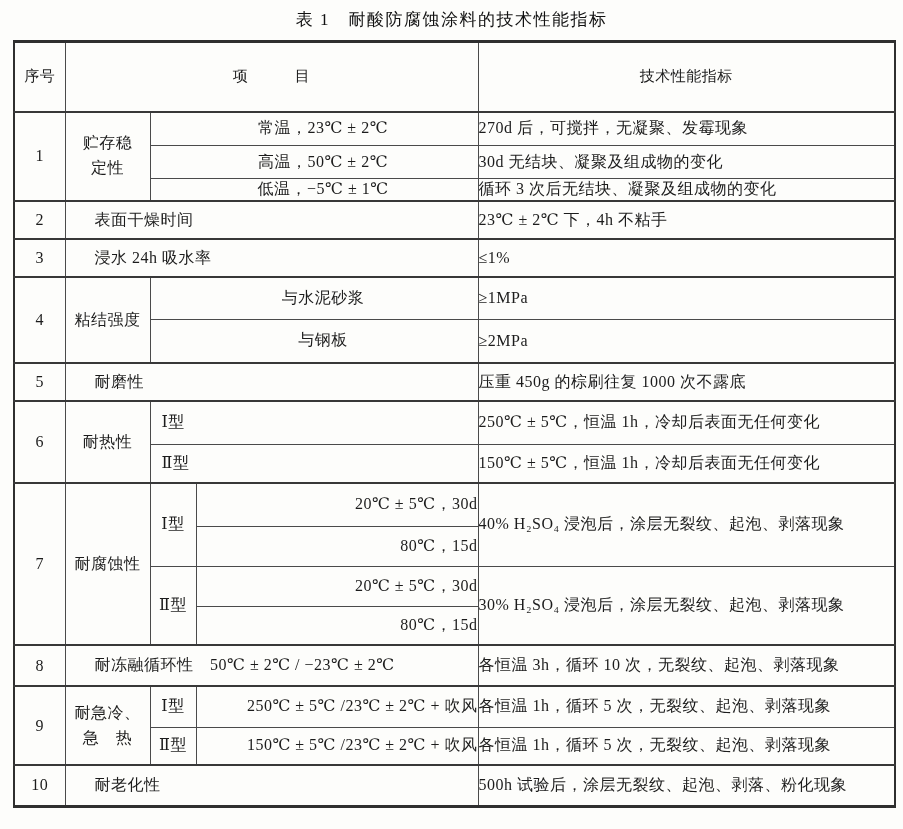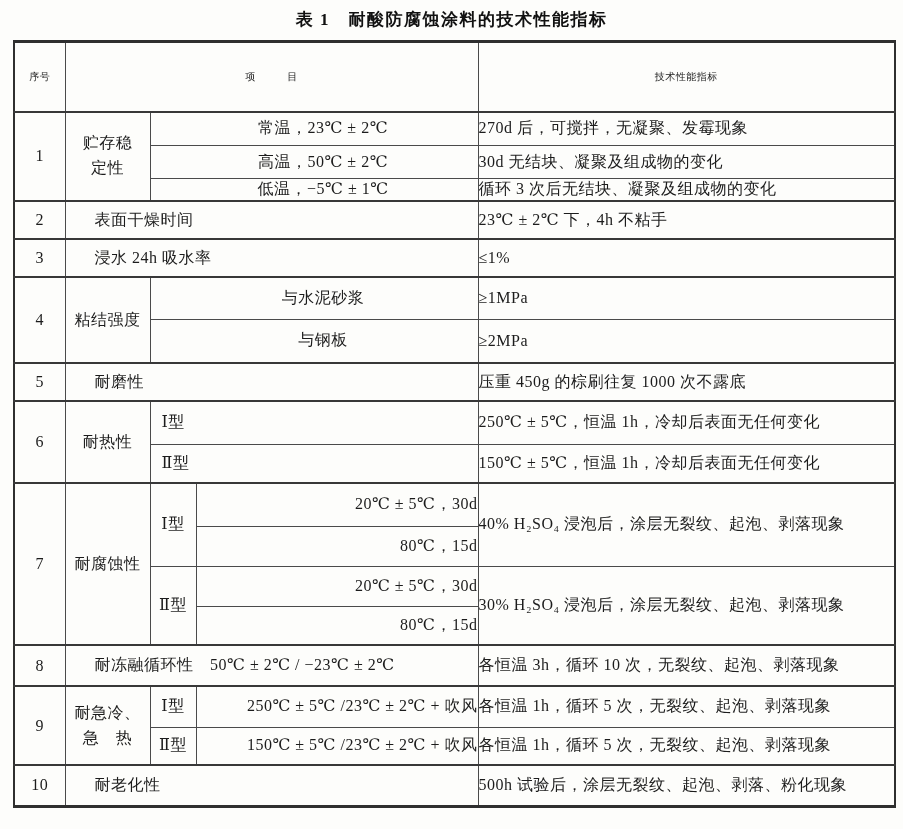--- a/index.html
+++ b/index.html
@@ -10,21 +10,21 @@
     background: #fdfdfb;
     overflow: hidden;
     font-family: "Liberation Serif", "DejaVu Serif", serif;
     color: #1c1c1c;
   }
   .page-title {
     margin-top: 8px;
     width: 903px;
     text-align: center;
     font-size: 17px;
-    font-weight: bold;
+    font-weight: normal;
     letter-spacing: 1.5px;
     color: #111;
   }
   table.spec {
     margin: 9px 0 0 13px;
     width: 881px;
     table-layout: fixed;
     border-collapse: collapse;
     border: 2px solid #2f2f2f;
     border-top-width: 3px;
@@ -40,21 +40,21 @@
   }
   tr.sec > td { border-top: 2px solid #383838; }
   .c-num   { text-align: center; }
   .c-group { text-align: center; white-space: pre-line; line-height: 1.55; }
   .c-type  { text-align: center; }
   .c-type-wide { padding-left: 11px; text-align: left; }
   .c-cond  { padding-left: 17px; text-align: right; }
   .c-cond-wide { padding-left: 18px; text-align: center; }
   .c-item  { padding-left: 29px; text-align: left; }
   .c-ind   { text-align: left; }
-  .h-num, .h-item, .h-ind { text-align: center; font-size: 10px; }
+  .h-num, .h-item, .h-ind { text-align: center; font-size: 15px; }
 </style>
 </head>
 <body>
 
 <div class="page-title">表 1　耐酸防腐蚀涂料的技术性能指标</div>
 
 <table class="spec">
   <colgroup>
     <col style="width:51px">
     <col style="width:85px">

